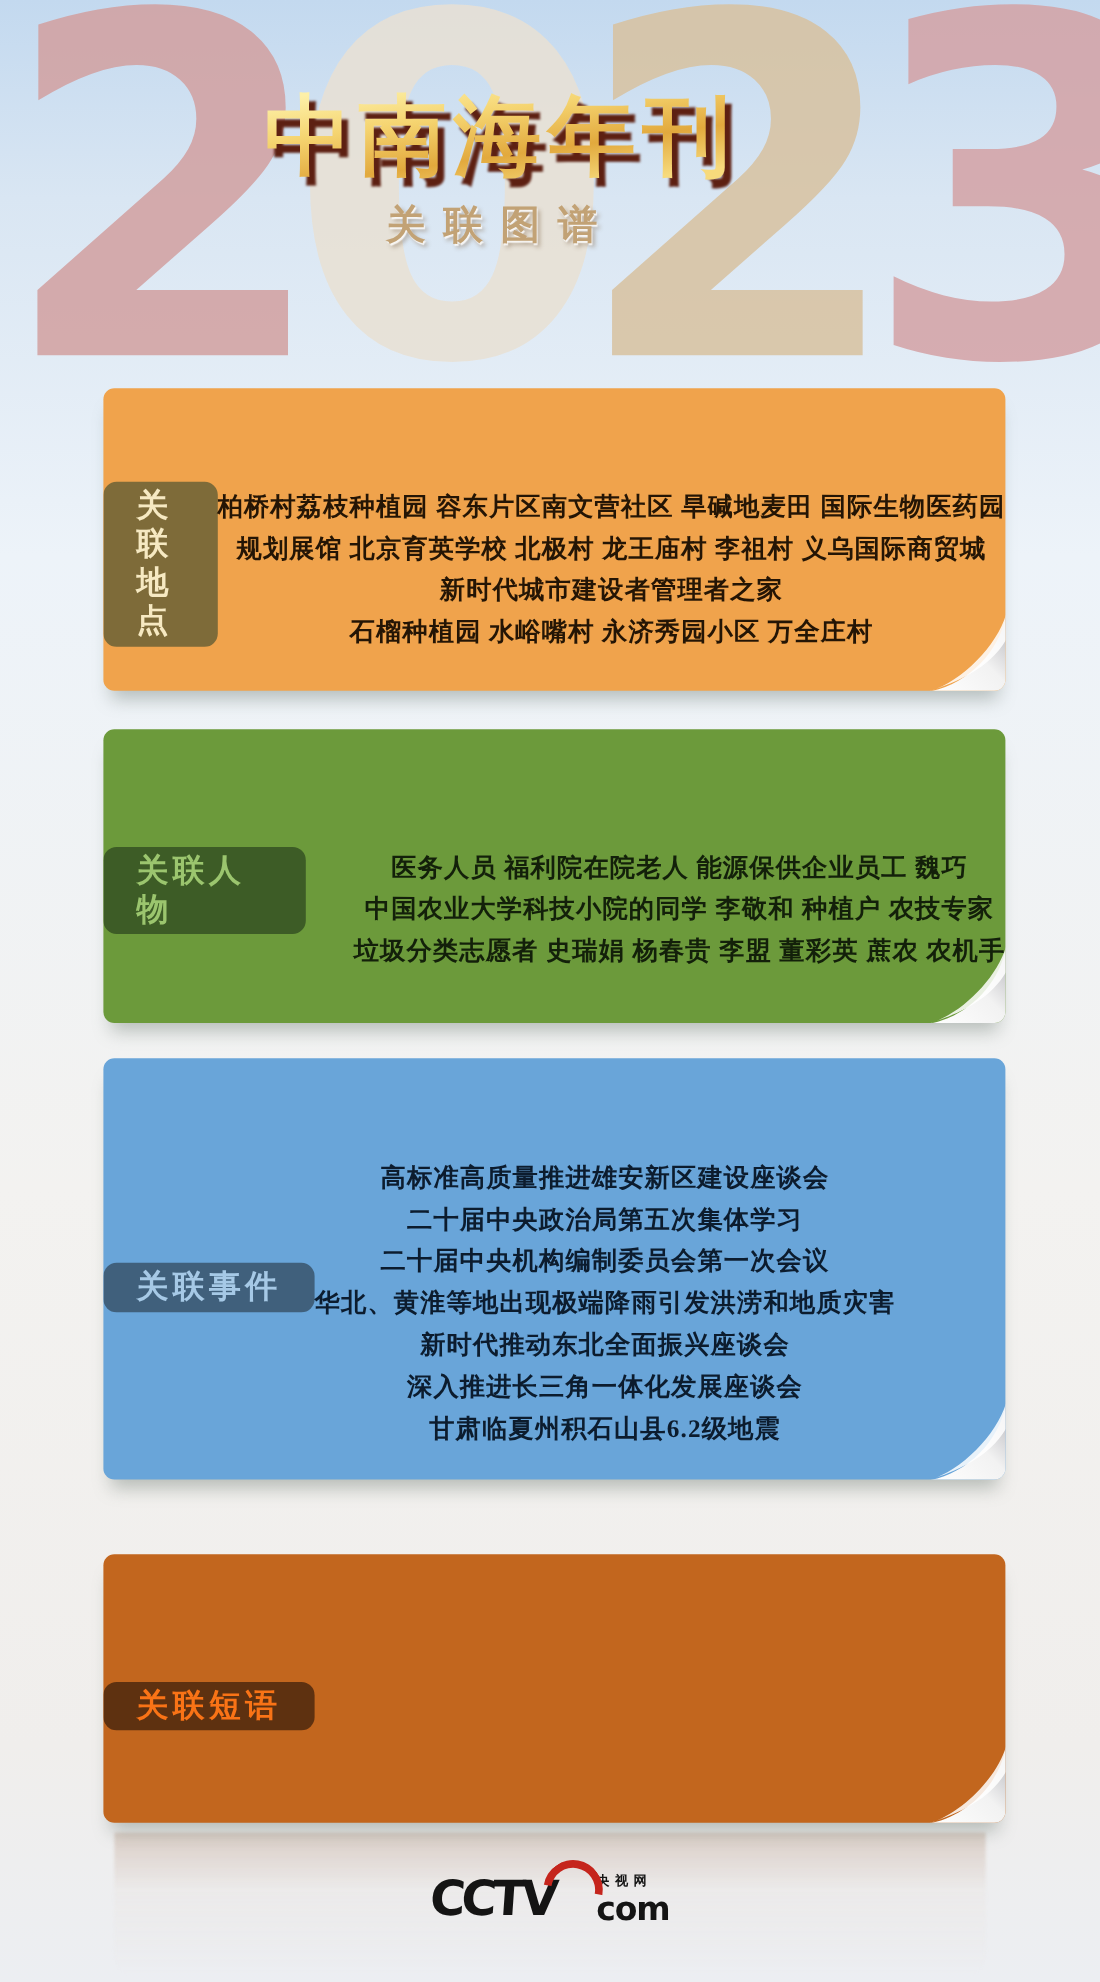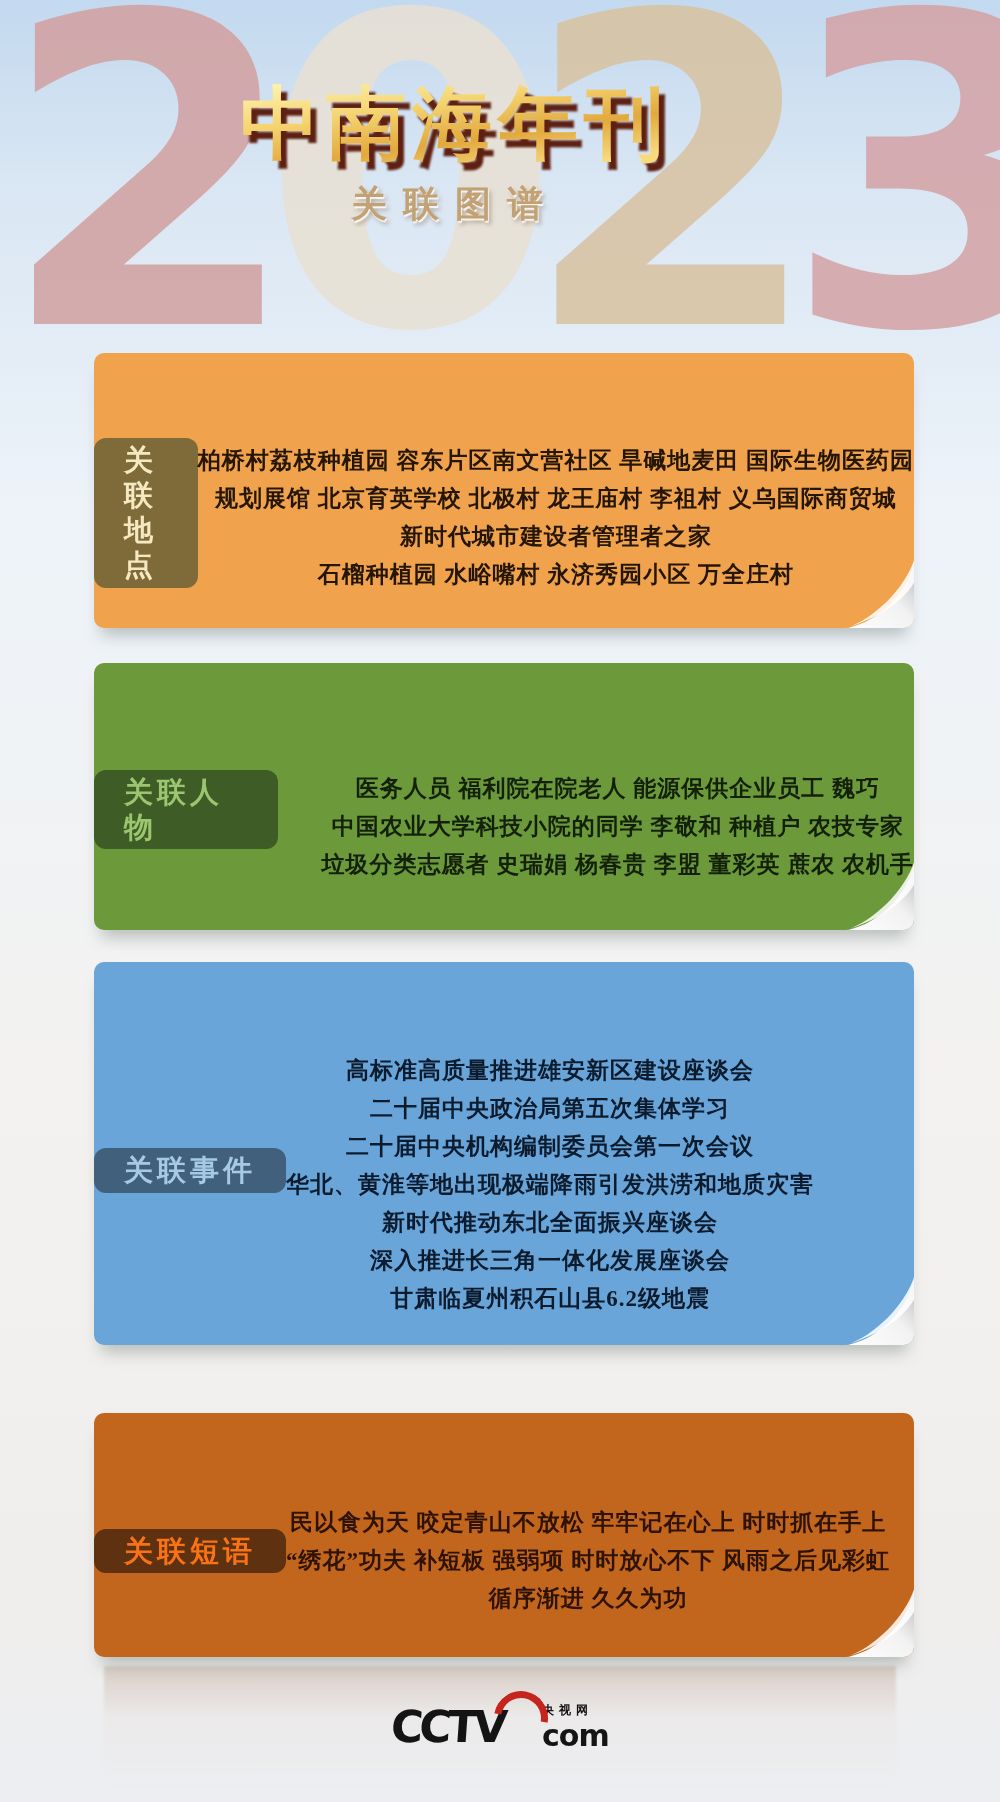--- a/index.html
+++ b/index.html
@@ -163,25 +163,20 @@
           <stop offset="1" stop-color="#b9b9bd"></stop>
         </linearGradient>
       </defs>
       <path d="M 78,6 C 72,42 42,72 6,78 L 78,78 Z" fill="url(#curlg)"></path>
       <path d="M 78,6 C 70,36 36,70 6,78 C 30,70 62,58 78,30 Z" fill="#ffffff" opacity="0.85"></path>
     </svg>
   </section>
 
   <section class="card card-phrases" style="background: rgb(194, 102, 30); color: rgb(46, 18, 3);">
     <div class="badge" style="background: rgb(94, 49, 16); color: #f97316;">关联短语</div>
-    <div class="lines">
-          <p class="card-line">民以食为天  咬定青山不放松  牢牢记在心上  时时抓在手上</p>
-          <p class="card-line">“绣花”功夫  补短板  强弱项  时时放心不下  风雨之后见彩虹</p>
-          <p class="card-line">循序渐进  久久为功</p>
-        </div>
     <svg class="curl" viewBox="0 0 78 78">
       <defs>
         <linearGradient id="curlg" x1="0" y1="1" x2="1" y2="0">
           <stop offset="0" stop-color="#ffffff"></stop>
           <stop offset="0.55" stop-color="#f2f2f2"></stop>
           <stop offset="0.8" stop-color="#cfcfd2"></stop>
           <stop offset="1" stop-color="#b9b9bd"></stop>
         </linearGradient>
       </defs>
       <path d="M 78,6 C 72,42 42,72 6,78 L 78,78 Z" fill="url(#curlg)"></path>

